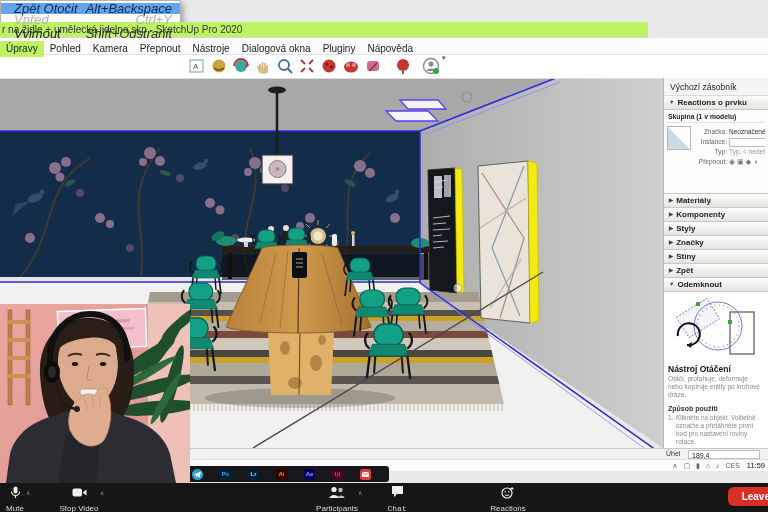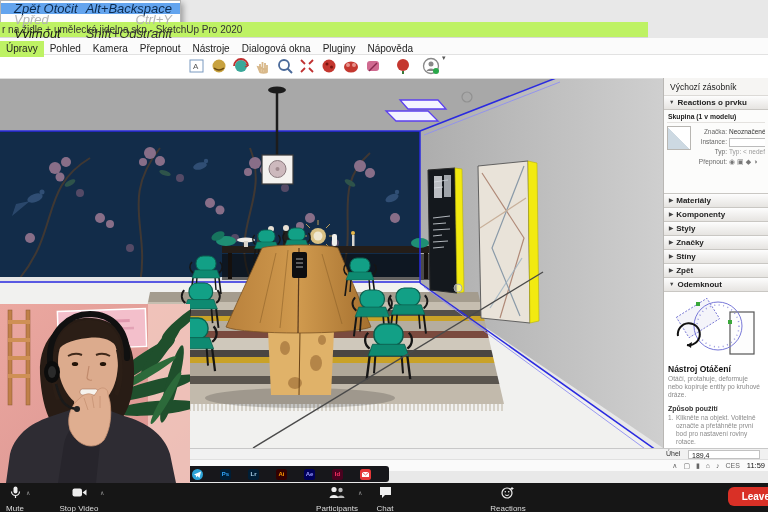--- a/index.html
+++ b/index.html
@@ -618,21 +618,21 @@
     <div class="zctl" style="left:308px;width:58px;">
       <svg width="16" height="13">
           <circle cx="5" cy="3.5" r="2.6" fill="#eee"></circle>
           <path d="M0.5,12 C1,8 9,8 9.5,12 Z" fill="#eee"></path>
           <circle cx="11.5" cy="4" r="2.2" fill="#bbb"></circle>
           <path d="M8.5,12 C9,8.8 15,8.8 15.5,12 Z" fill="#bbb"></path>
         </svg>
       <span class="chev" style="left:50px;top:4px;">∧</span>
       <div class="lbl">Participants</div>
     </div>
-    <div class="zctl" style="left:364px;width:42px;">
+    <div class="zctl" style="left:376px;width:42px;font-family:Liberation Mono, monospace;">
       <svg width="13" height="13">
           <path d="M1,1 h11 v8 h-6 l-3,3 v-3 h-2 Z" fill="#eee"></path>
         </svg>
       <div class="lbl">Chat</div>
     </div>
     <div class="zctl" style="left:482px;width:52px;">
       <svg width="14" height="13">
           <circle cx="6" cy="7" r="5" fill="none" stroke="#eee" stroke-width="1.2"></circle>
           <circle cx="4.3" cy="5.8" r=".8" fill="#eee"></circle>
           <circle cx="7.7" cy="5.8" r=".8" fill="#eee"></circle>

